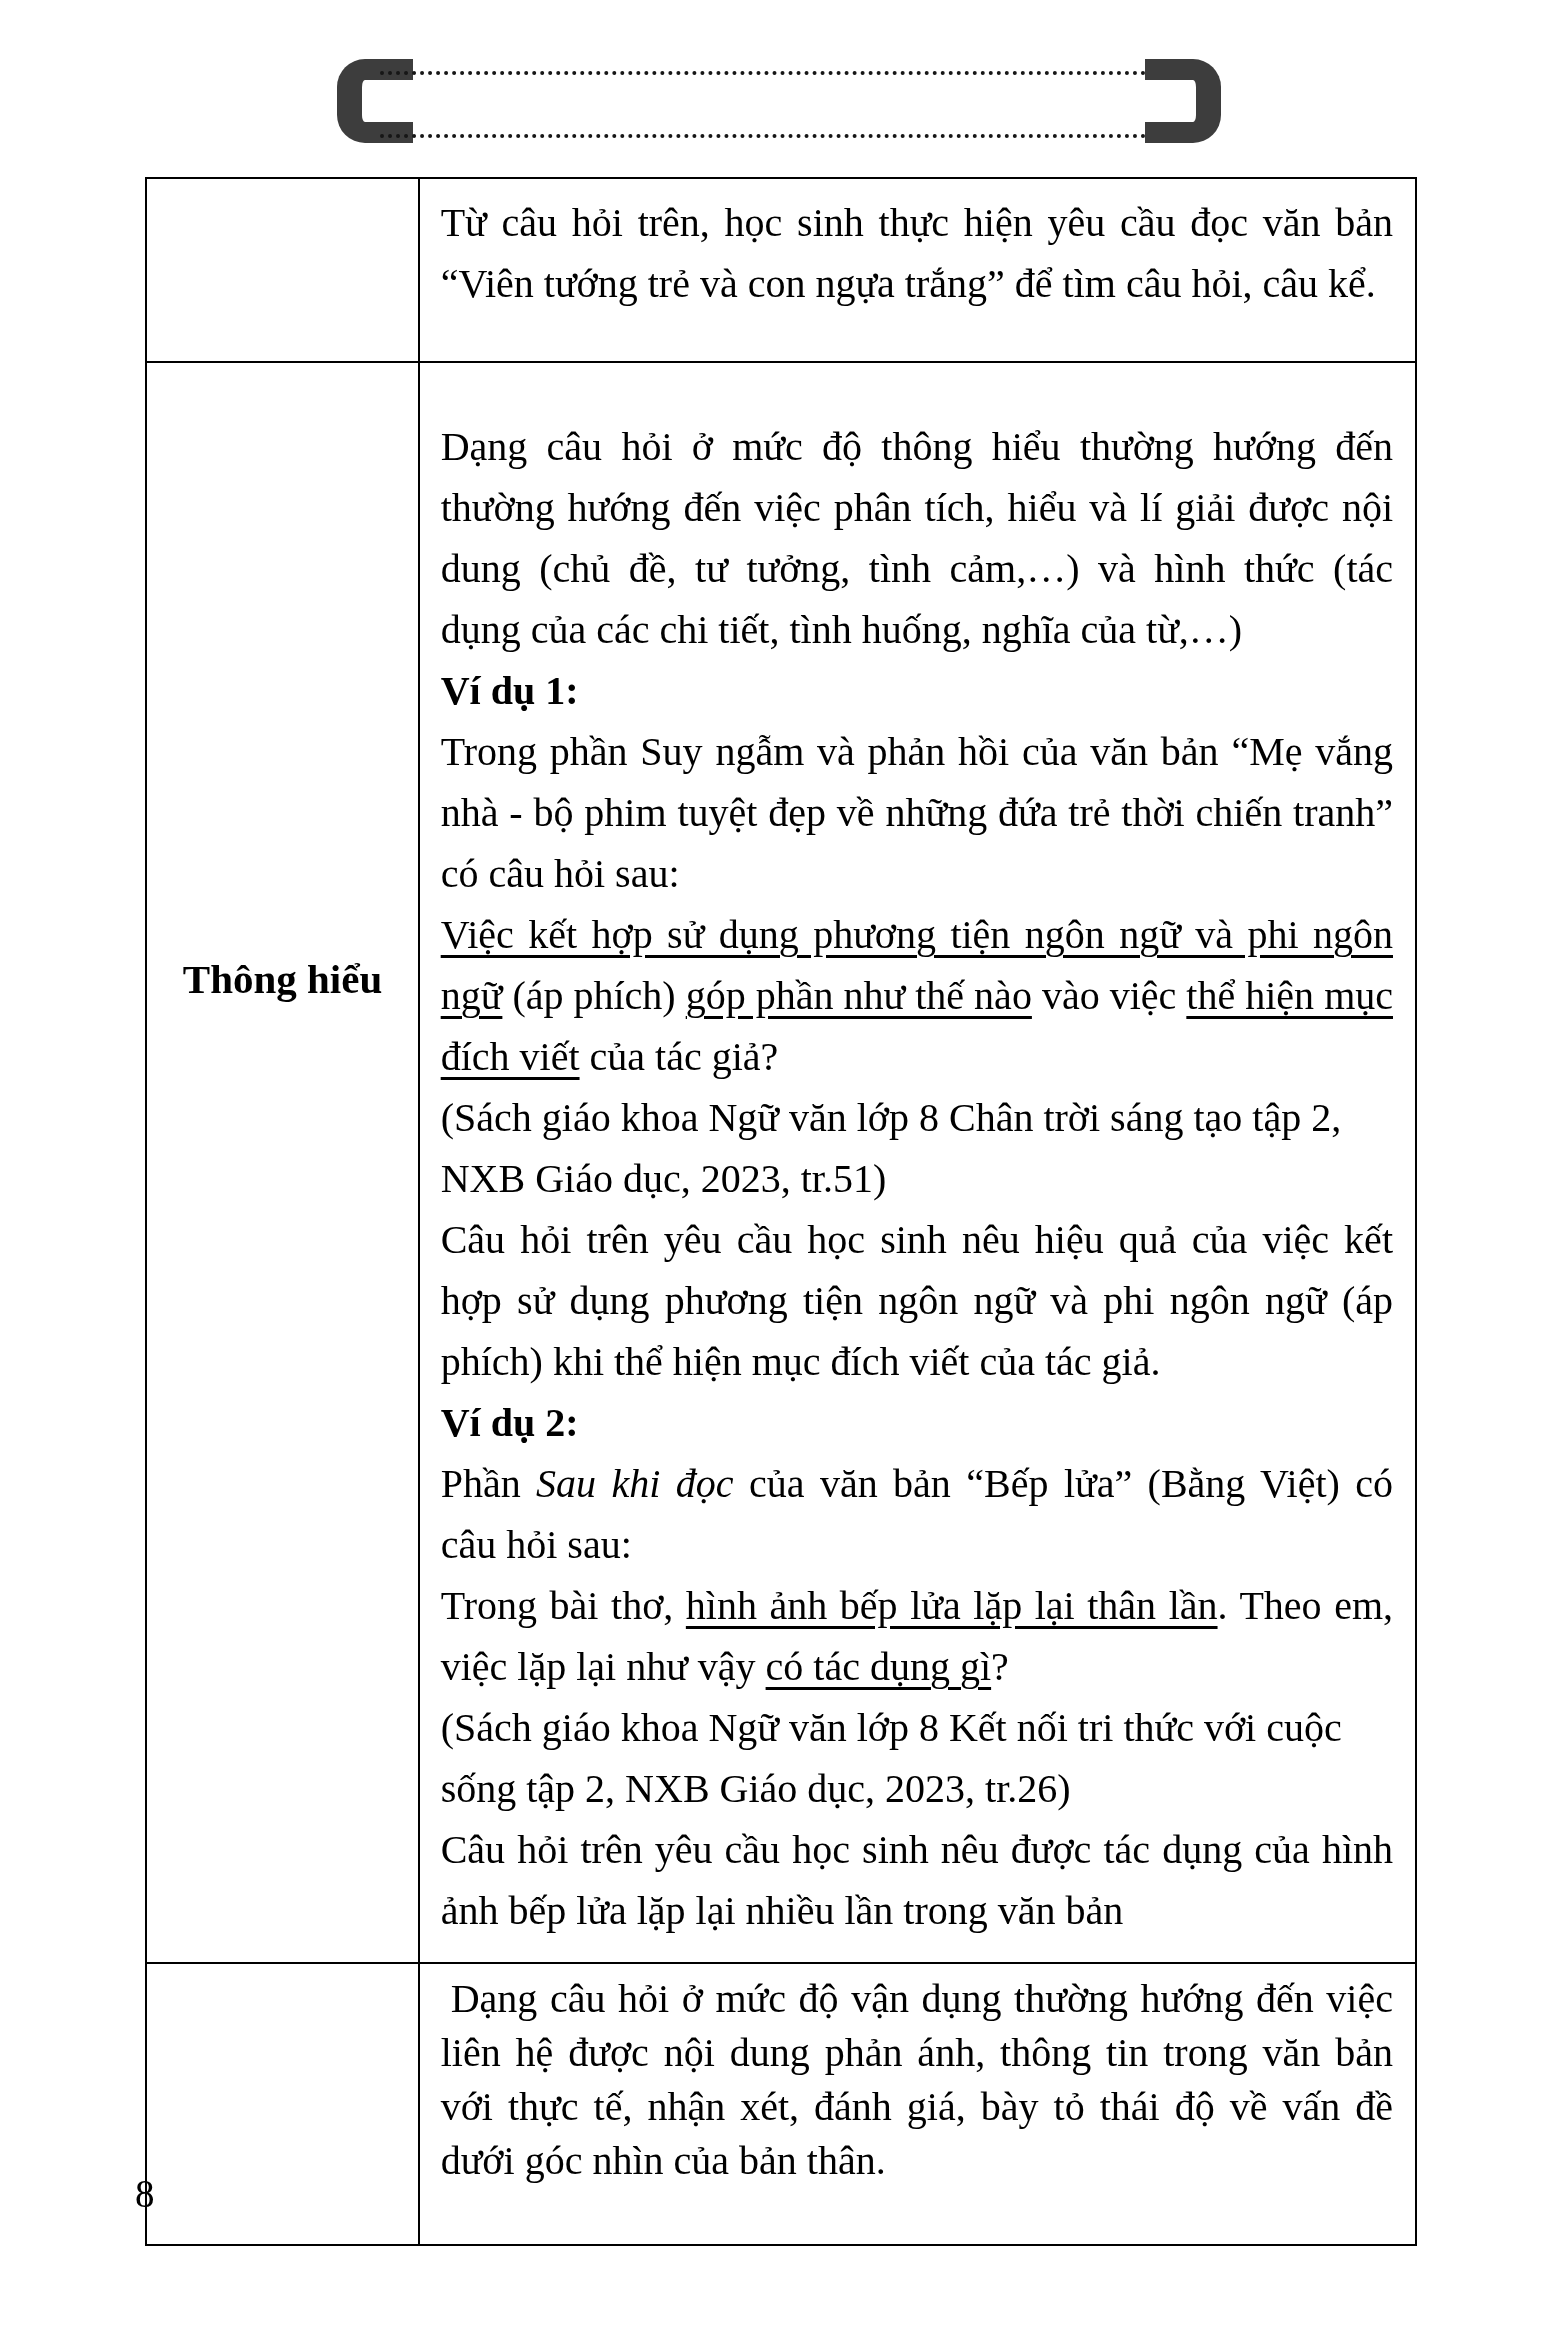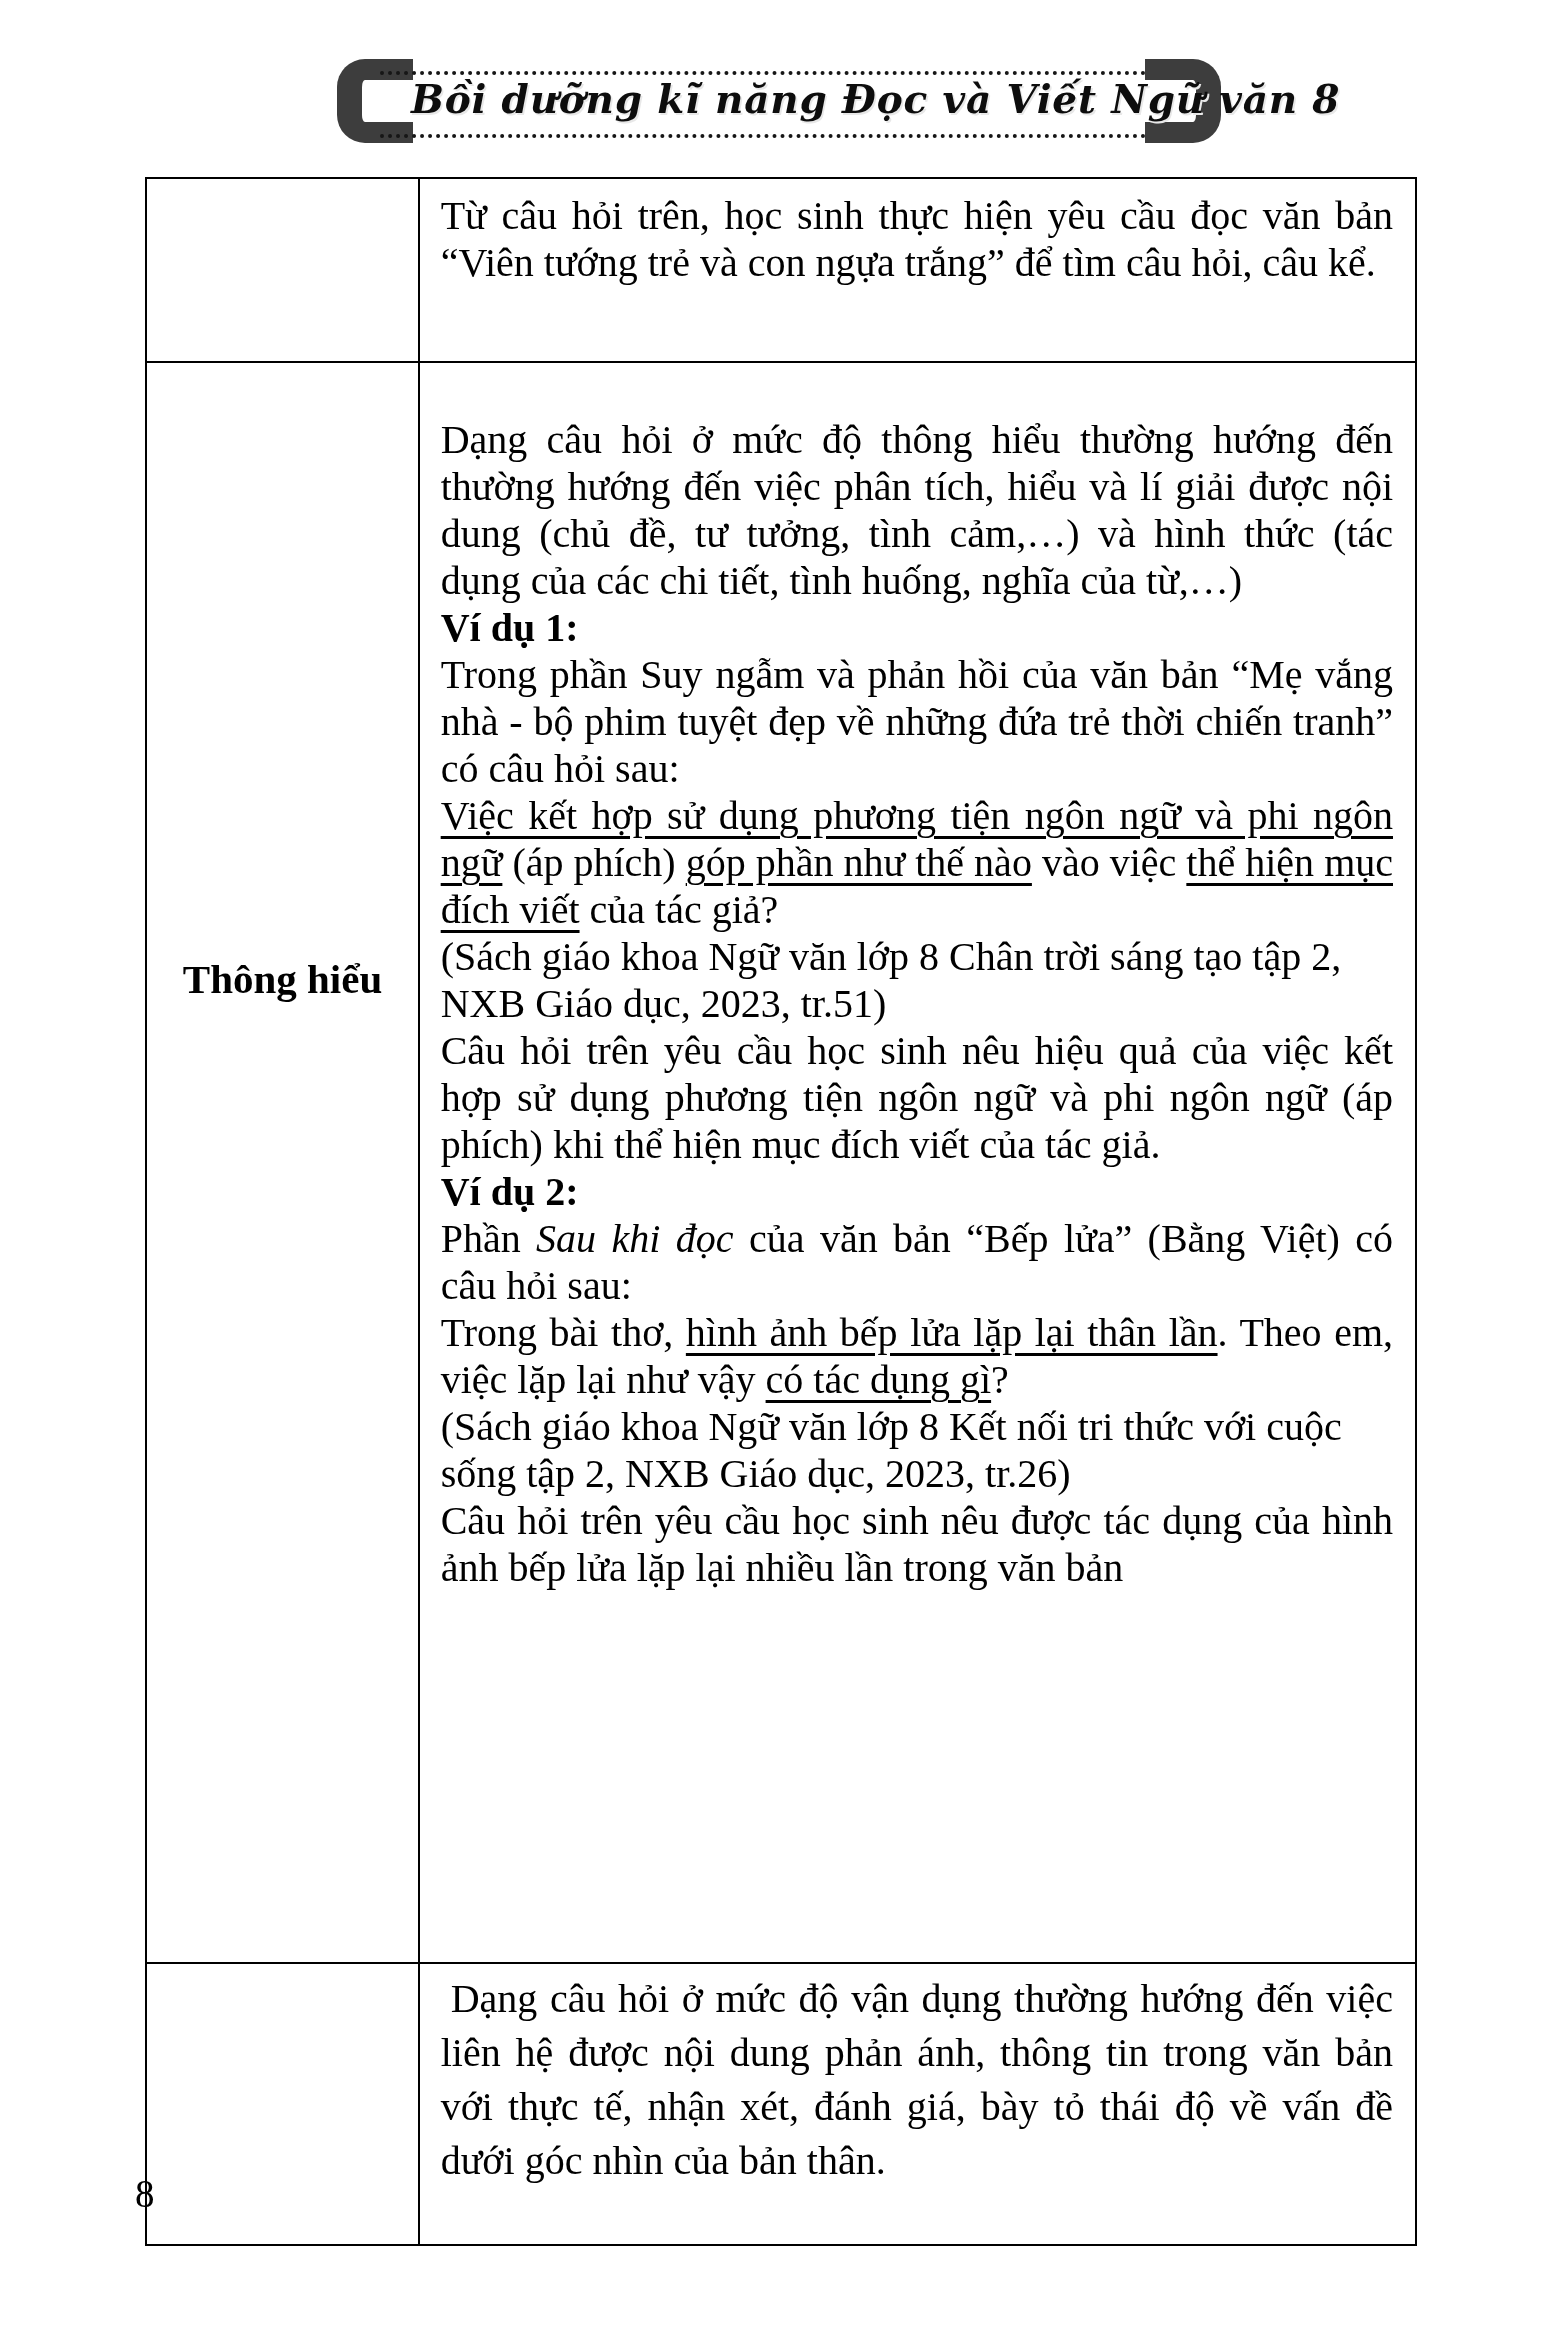--- a/index.html
+++ b/index.html
@@ -62,21 +62,21 @@
   }
   td.label-cell { width:273px; text-align:center; }
   td.content-cell { width:997px; }
   .label-inner {
     font-weight:bold; font-size:41px; line-height:50px;
   }
   .label-inner.r2 { margin-top:591px;text-align:center; }
   .cell-inner {
     overflow:hidden;
     padding:13.2px 22px 0 20.7px;
-    font-size:40px; line-height:47px;
+    font-size:40px; line-height:61px;
   }
   .cell-inner.r1 { height:182px; }
   .cell-inner.r2 { height:1559px;margin-top:40px; }
   .cell-inner.r3 { height:280px; line-height:54px; padding-top:8.3px; }
   .para { margin:0; }
   .align-justify { text-align:justify; }
   .align-right   { text-align:left; }
   .align-left    { text-align:left; }
   .para.indent   { text-indent:10px; }
   span.b { font-weight:bold; }
@@ -92,21 +92,20 @@
     font-size:39px;
   }
 </style>
 </head>
 <body>
 
 <div class="banner">
   <div class="bracket bracket-left"></div>
   <div class="banner-dotted"></div>
   <div class="bracket bracket-right"></div>
-  <div class="banner-title">Bồi dưỡng kĩ năng Đọc và Viết Ngữ văn 8</div>
 </div>
 
 <table class="doc-table">
   <tbody>
       <tr>
     <td class="label-cell">
       <div class="label-inner"></div>
     </td>
     <td class="content-cell">
       <div class="cell-inner r1">

